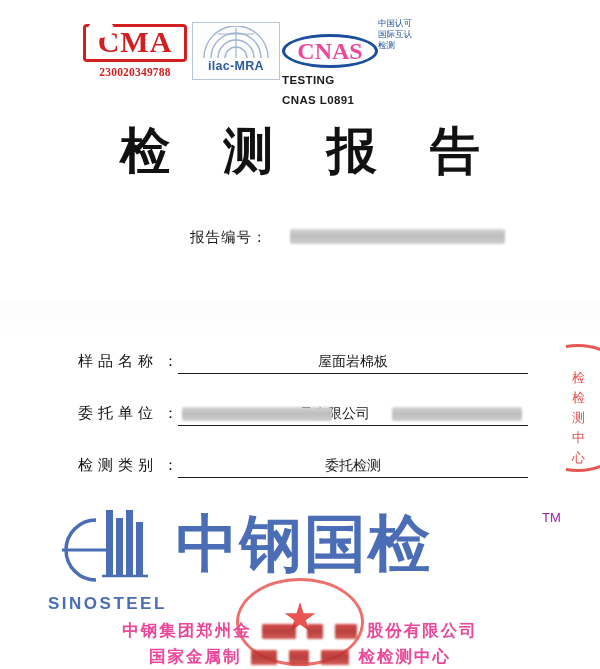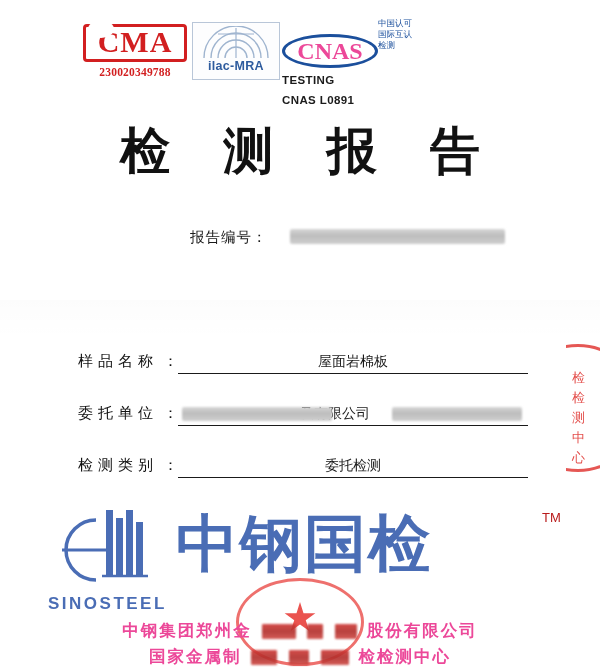--- a/index.html
+++ b/index.html
@@ -308,21 +308,21 @@
     font-weight: bold;
     color: #4a6db5;
     letter-spacing: 2px;
     white-space: nowrap;
   }
   .wm-tm {
     position: absolute;
     left: 516px;
     top: 12px;
     font-size: 13px;
-    color: #b91c1c;
+    color: #a21caf;
     font-family: "Liberation Sans", sans-serif;
   }
   .wm-sub {
     position: absolute;
     left: 22px;
     top: 96px;
     font-size: 17px;
     font-weight: bold;
     letter-spacing: 2.5px;
     color: #4a6db5;

